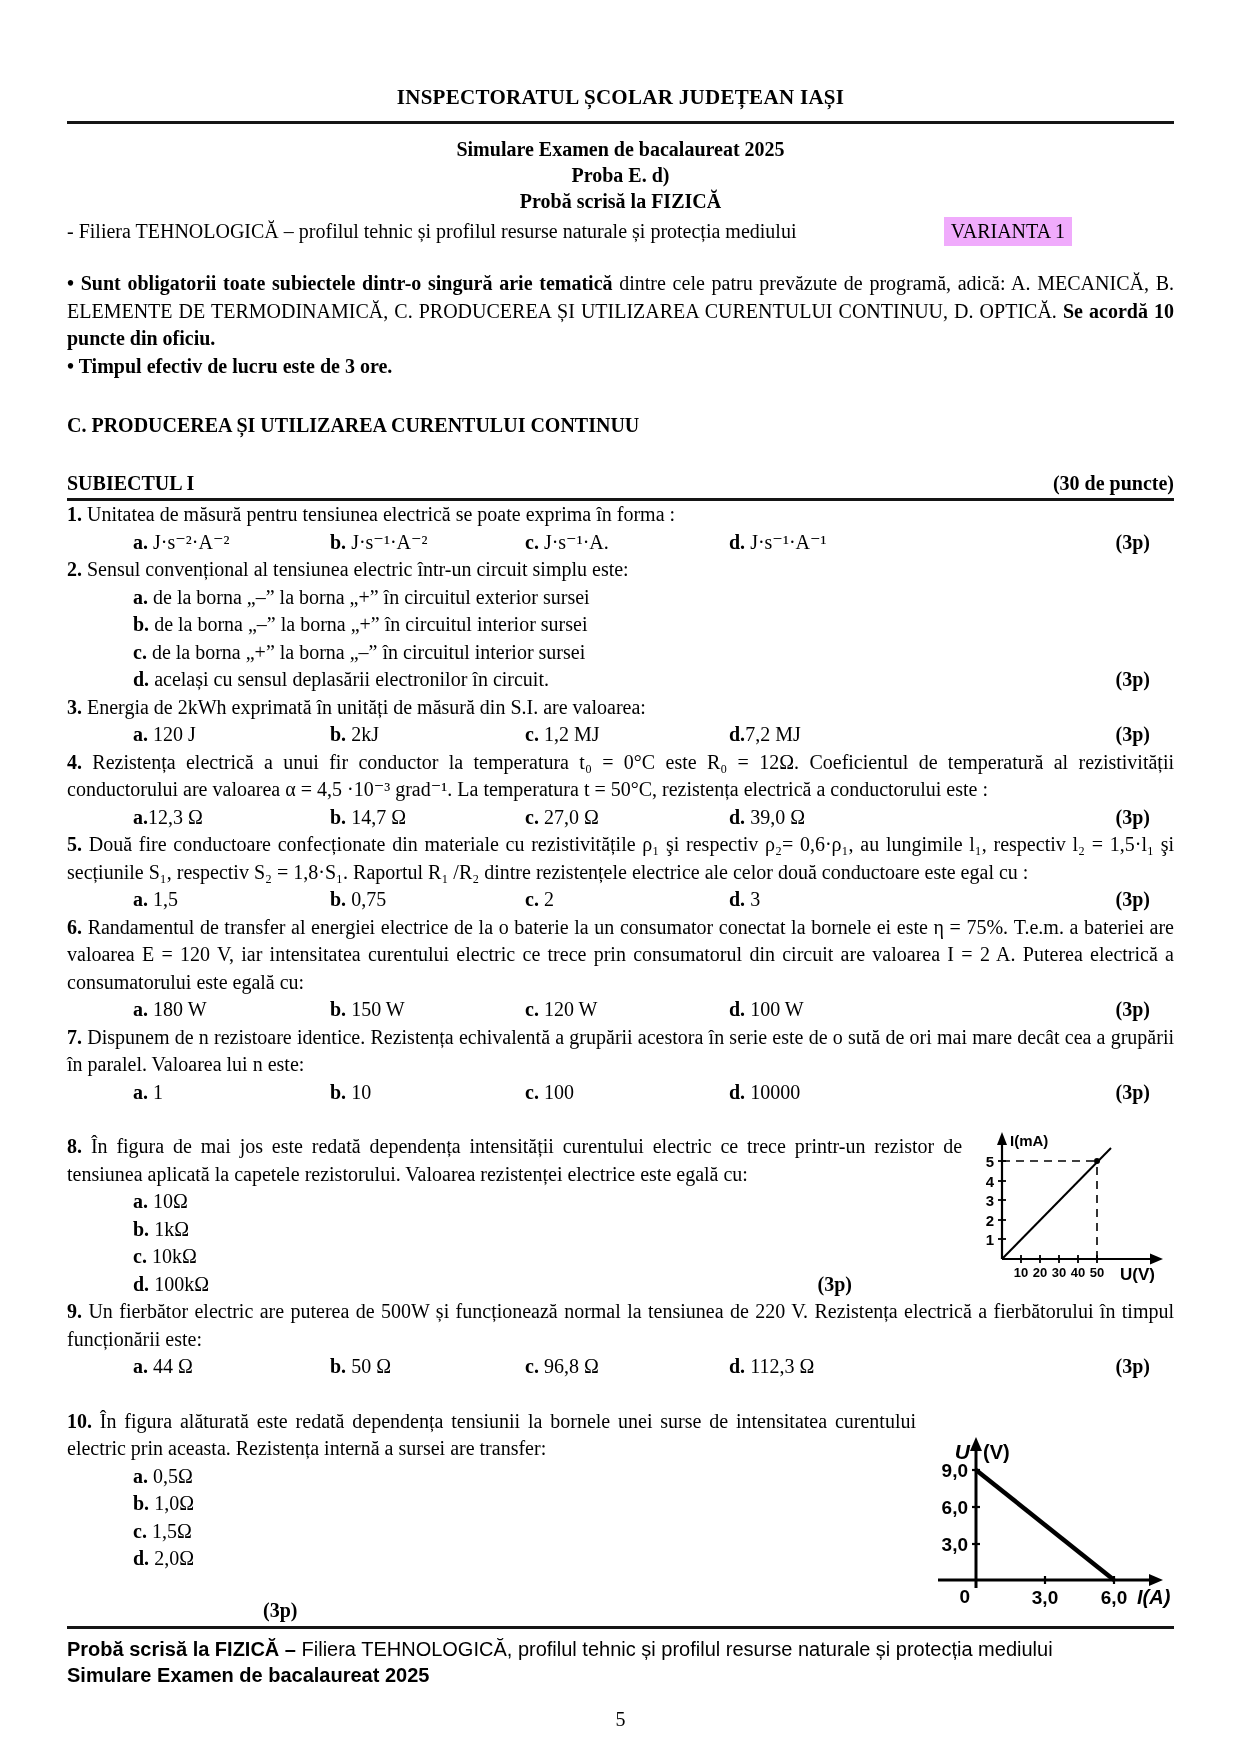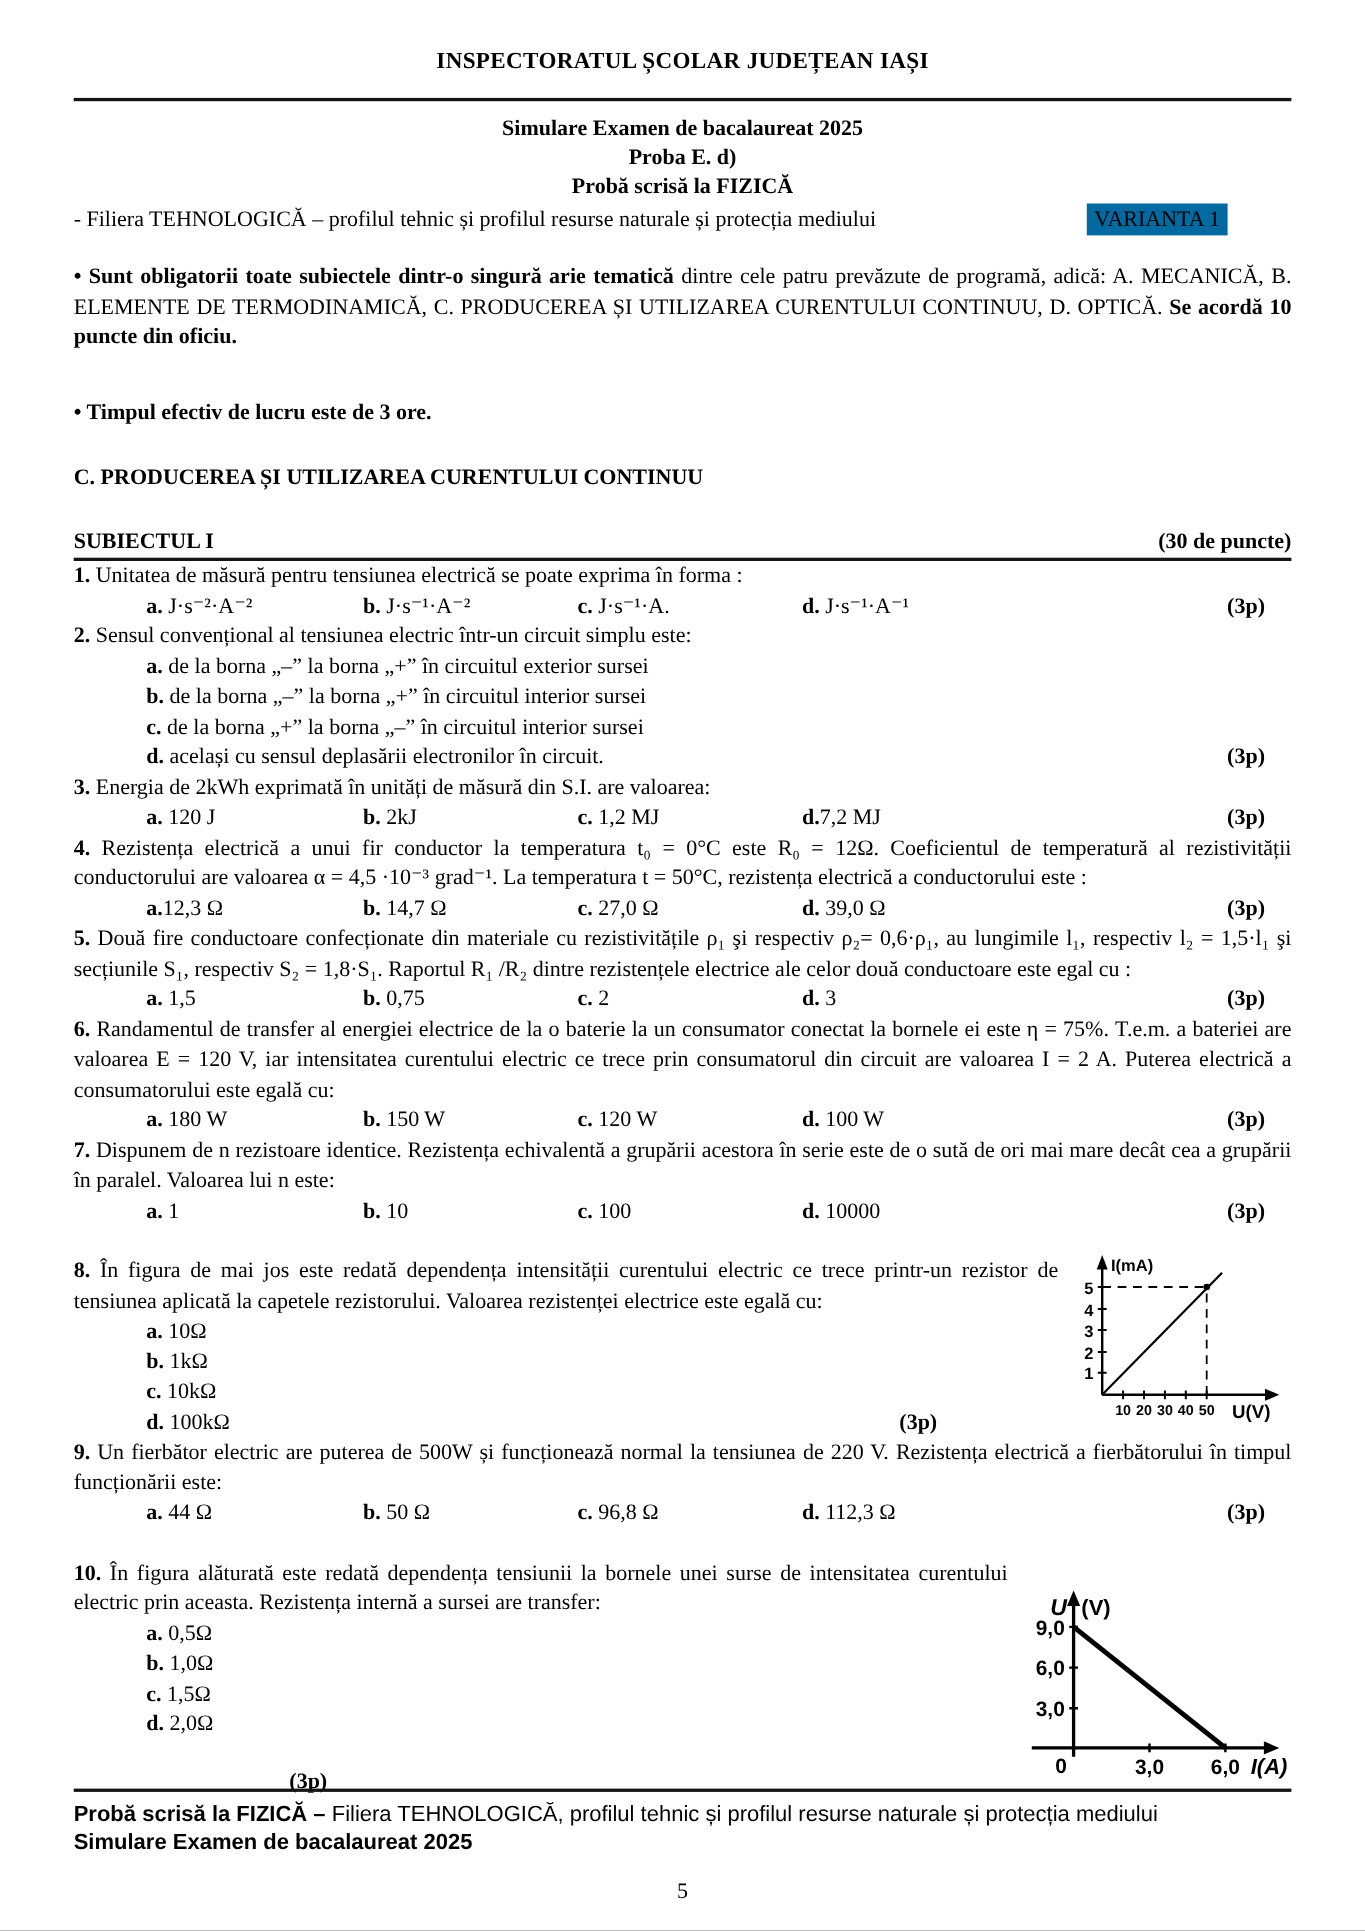--- a/index.html
+++ b/index.html
@@ -10,28 +10,29 @@
     background: #ffffff;
     color: #000;
     font-family: "Liberation Serif", "DejaVu Serif", serif;
     font-size: 20px;
     line-height: 27.5px;
     position: relative;
     padding: 42px 67px 0 67px;
   }
   .doc-header {
     text-align: center; font-weight: 700; font-size: 21px;
-    padding-bottom: 19px; border-bottom: 3px solid #151515;
+    padding-bottom: 9px; border-bottom: 3px solid #151515;
     letter-spacing: 0.3px;
+    margin-top: 42px;
   }
   .titles { text-align: center; font-weight: 700; font-size: 20px; margin-top: 12px; line-height: 26px; }
   .filiera-row { display: flex; align-items: center; font-weight: 400; margin-top: 3px; }
-  .variant-badge { background: #0369a1; padding: 1px 7px; margin-left: auto; margin-right: 58px; white-space: nowrap; }
+  .variant-badge { background: #f0abfc; padding: 1px 7px; margin-left: auto; margin-right: 102px; white-space: nowrap; }
   .bullets { margin-top: 24px; text-align: justify; }
-  .bullets .bold { font-weight: 700; margin-top: 41px; }
+  .bullets .bold { font-weight: 700; }
   .section-title { font-weight: 700; margin-top: 32px; }
   .subiect-row {
     display: flex; justify-content: space-between; align-items: flex-end;
     font-weight: 700; border-bottom: 3px solid #151515; margin-top: 30px; padding-bottom: 1px;
   }
   .instruction { font-weight: 700; }
   .q { }
   .qtext { text-align: justify; }
   .qnum { font-weight: 700; }
   .orow { display: flex; padding-left: 66px; }

